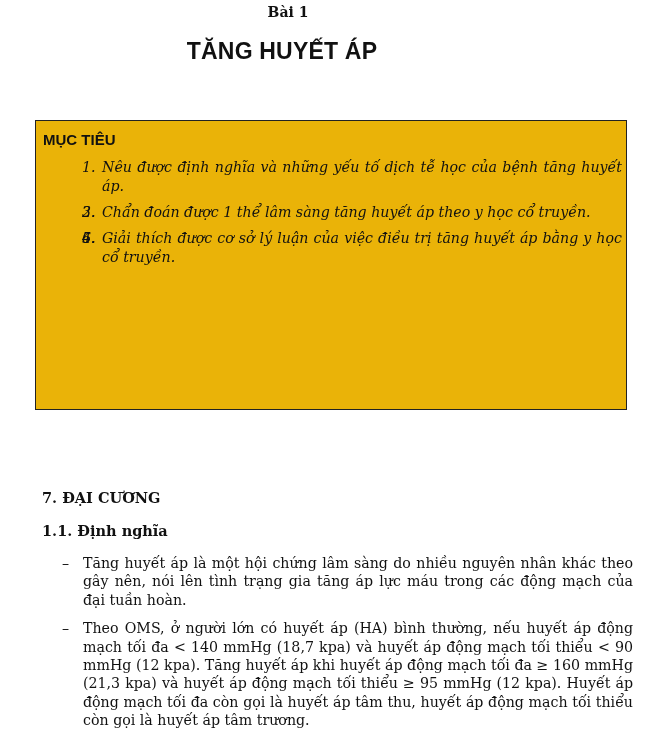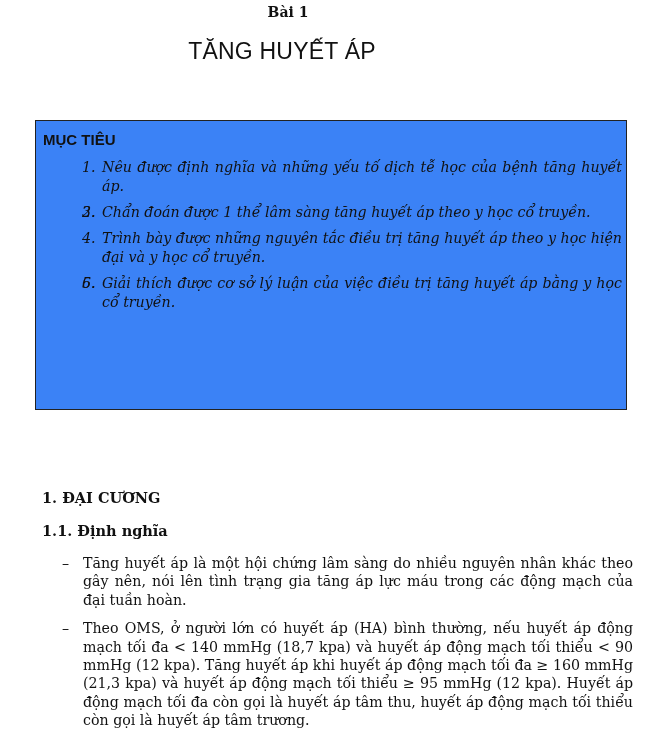--- a/index.html
+++ b/index.html
@@ -3,25 +3,25 @@
   <meta charset="utf-8">
   <style>
     html, body { margin: 0; padding: 0; background: #ffffff; }
     body { width: 661px; height: 740px; position: relative; overflow: hidden; color: #111; }
     .lesson-num {
       position: absolute; top: 4px; left: 0; width: 576px; text-align: center;
       font-family: "DejaVu Serif", serif; font-weight: bold; font-size: 14px;
     }
     .lesson-title {
       position: absolute; top: 38px; left: 0; width: 564px; text-align: center;
-      font-family: "Liberation Sans", sans-serif; font-weight: normal; font-size: 23px; letter-spacing: 0.2px;
+      font-family: "Liberation Sans", sans-serif; font-weight: bold; font-size: 23px; letter-spacing: 0.2px;
     }
     .objectives-box {
       position: absolute; left: 35px; top: 120px; width: 592px; height: 290px;
-      background: #3b82f6; border: 1.5px solid #222; box-sizing: border-box;
+      background: #eab308; border: 1.5px solid #222; box-sizing: border-box;
     }
     .objectives-heading {
       position: absolute; left: 7px; top: 10px;
       font-family: "Liberation Sans", sans-serif; font-weight: bold; font-size: 15px;
     }
     .objectives-list {
       position: absolute; left: 46px; top: 37px; width: 540px; margin: 0; padding: 0; list-style: none;
       font-family: "DejaVu Serif", serif; font-style: italic; font-size: 14.2px; line-height: 19px;
     }
     .objectives-list li { position: relative; padding-left: 20px; margin-bottom: 7px; text-align: justify; }
@@ -46,25 +46,25 @@
 
 <div class="lesson-num">Bài 1</div>
 <div class="lesson-title">TĂNG HUYẾT ÁP</div>
 
 <div class="objectives-box">
   <div class="objectives-heading">MỤC TIÊU</div>
   <ol class="objectives-list">
     <li><span class="num">1.</span><span>Nêu được định nghĩa và những yếu tố dịch tễ học của bệnh tăng huyết áp.</span></li>
     <li><span class="num">2.</span></li>
     <li><span class="num">3.</span><span>Chẩn đoán được 1 thể lâm sàng tăng huyết áp theo y học cổ truyền.</span></li>
-    <li><span class="num">4.</span><span>Trình bày được những nguyên tắc điều trị tăng huyết áp theo y học hiện đại và y học cổ truyền.</span></li>
+    <li><span class="num">4.</span></li>
     <li><span class="num">5.</span></li>
     <li><span class="num">6.</span><span>Giải thích được cơ sở lý luận của việc điều trị tăng huyết áp bằng y học cổ truyền.</span></li>
   </ol>
 </div>
 
-<div class="section-heading">1. ĐẠI CƯƠNG</div>
+<div class="section-heading">7. ĐẠI CƯƠNG</div>
 <div class="subsection-heading">1.1. Định nghĩa</div>
 
 <ul class="bullets">
   <li><span class="dash">–</span><span>Tăng huyết áp là một hội chứng lâm sàng do nhiều nguyên nhân khác theo gây nên, nói lên tình trạng gia tăng áp lực máu trong các động mạch của đại tuần hoàn.</span></li>
   <li><span class="dash">–</span><span>Theo OMS, ở người lớn có huyết áp (HA) bình thường, nếu huyết áp động mạch tối đa &lt; 140 mmHg (18,7 kpa) và huyết áp động mạch tối thiểu &lt; 90 mmHg (12 kpa). Tăng huyết áp khi huyết áp động mạch tối đa ≥ 160 mmHg (21,3 kpa) và huyết áp động mạch tối thiểu ≥ 95 mmHg (12 kpa). Huyết áp động mạch tối đa còn gọi là huyết áp tâm thu, huyết áp động mạch tối thiểu còn gọi là huyết áp tâm trương.</span></li>
 </ul>
 
 </body></html>

